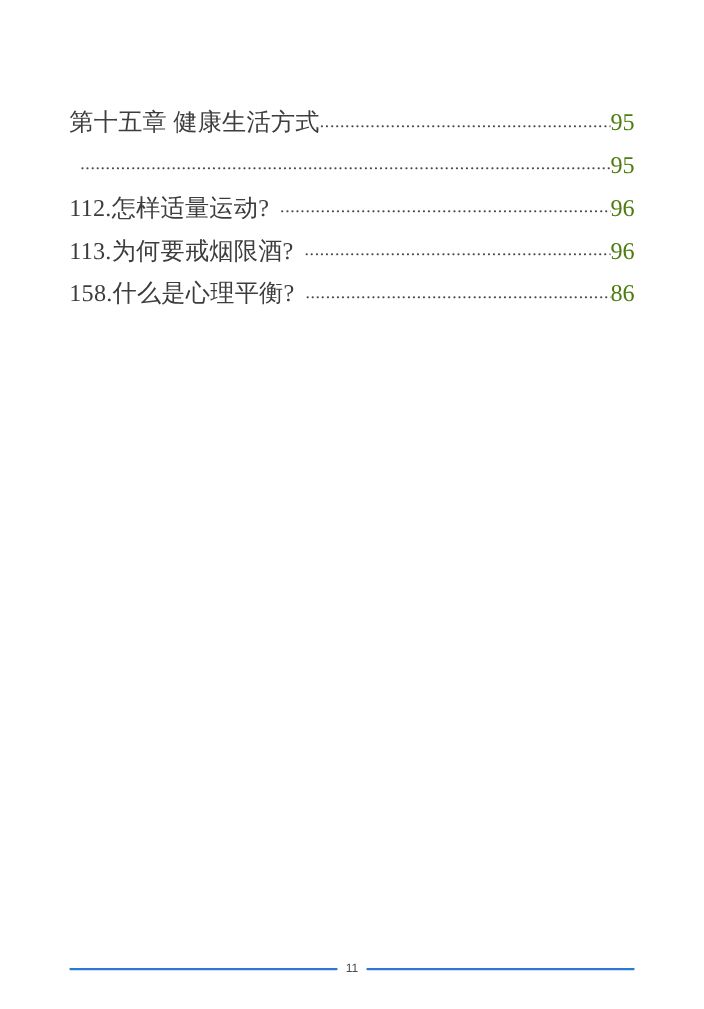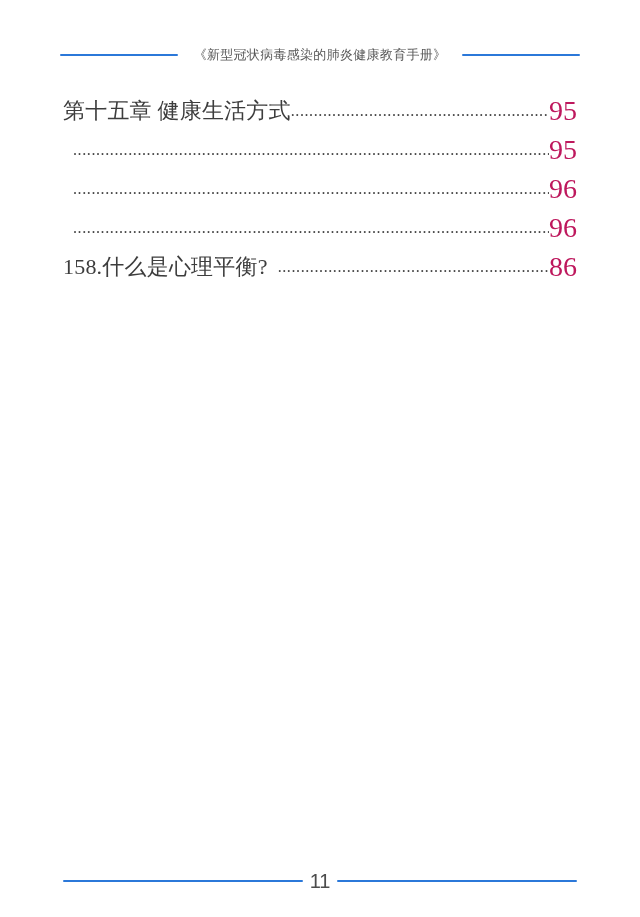--- a/index.html
+++ b/index.html
@@ -76,22 +76,22 @@
     min-width: 0;
     overflow: hidden;
     white-space: nowrap;
     font-size: 16px;
     letter-spacing: 0.6px;
     color: #474747;
   }
   .toc-row.q .toc-leader { padding-left: 10px; }
   .toc-page {
     flex: 0 0 auto;
-    font-size: 28px;
-    color: #be185d;
+    font-size: 22px;
+    color: #4d7c0f;
   }
 
   
   .footer {
     position: absolute;
     top: 871px;
     left: 63px;
     width: 514px;
     height: 20px;
     display: flex;
@@ -100,50 +100,47 @@
   }
   .footer-rule {
     flex: 1 1 0;
     height: 2.5px;
     background: var(--accent-blue);
     border-radius: 1px;
   }
   .footer-page-number {
     flex: 0 0 auto;
     font-family: "Liberation Sans", sans-serif;
-    font-size: 20px;
+    font-size: 11px;
     color: var(--page-number-gray);
   }
 </style>
 </head>
 <body>
 
 <div class="page">
 
-  <div class="header">
-    <div class="header-rule"></div>
-    <div class="header-title">《新型冠状病毒感染的肺炎健康教育手册》</div>
-    <div class="header-rule"></div>
-  </div>
 
   <div class="toc">
     <div class="toc-row">
       <span class="toc-label">第十五章 健康生活方式</span>
       <span class="toc-leader">........................................................................................................................................</span>
       <span class="toc-page">95</span>
     </div>
     <div class="toc-row q">
       <span class="toc-leader">........................................................................................................................................</span>
       <span class="toc-page">95</span>
     </div>
     <div class="toc-row q">
+      <span class="toc-label">112.怎样适量运动?</span>
       <span class="toc-leader">........................................................................................................................................</span>
       <span class="toc-page">96</span>
     </div>
     <div class="toc-row q">
+      <span class="toc-label">113.为何要戒烟限酒?</span>
       <span class="toc-leader">........................................................................................................................................</span>
       <span class="toc-page">96</span>
     </div>
     <div class="toc-row q">
       <span class="toc-label">158.什么是心理平衡?</span>
       <span class="toc-leader">........................................................................................................................................</span>
       <span class="toc-page">86</span>
     </div>
   </div>
 

